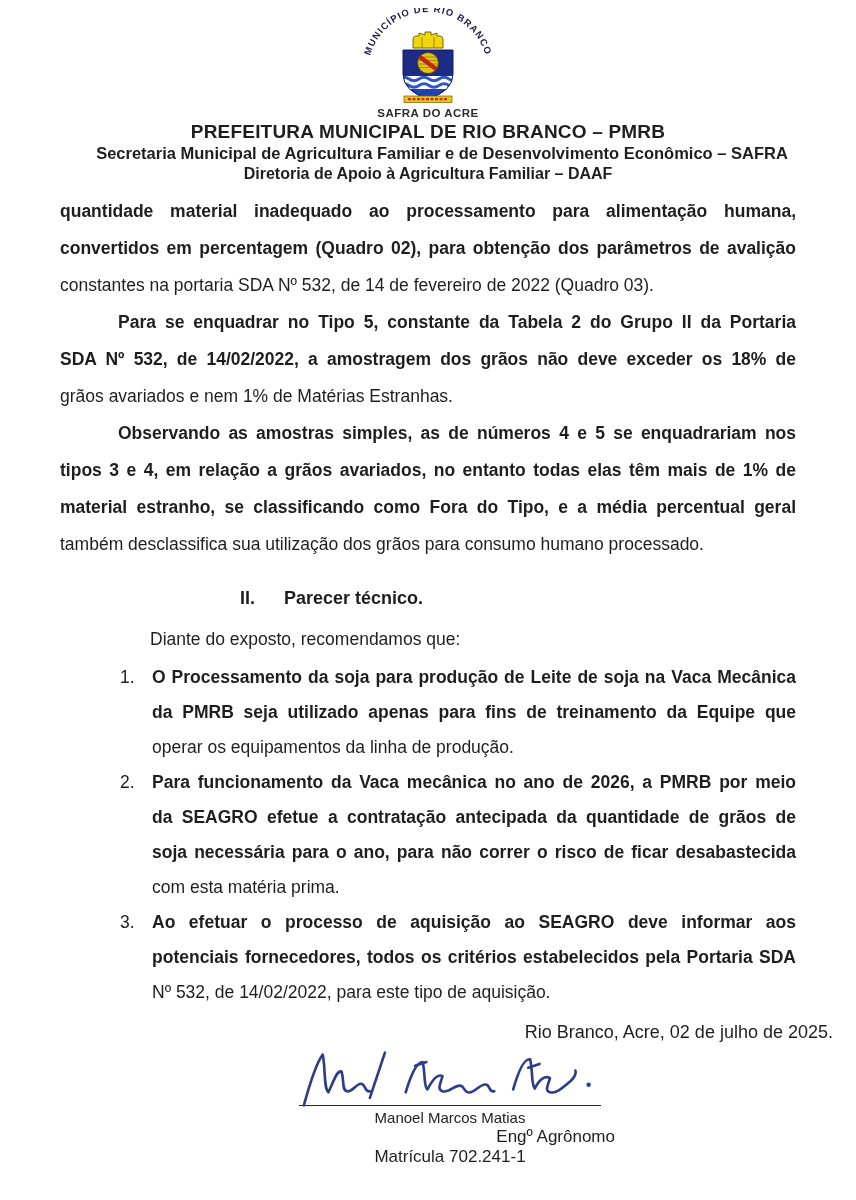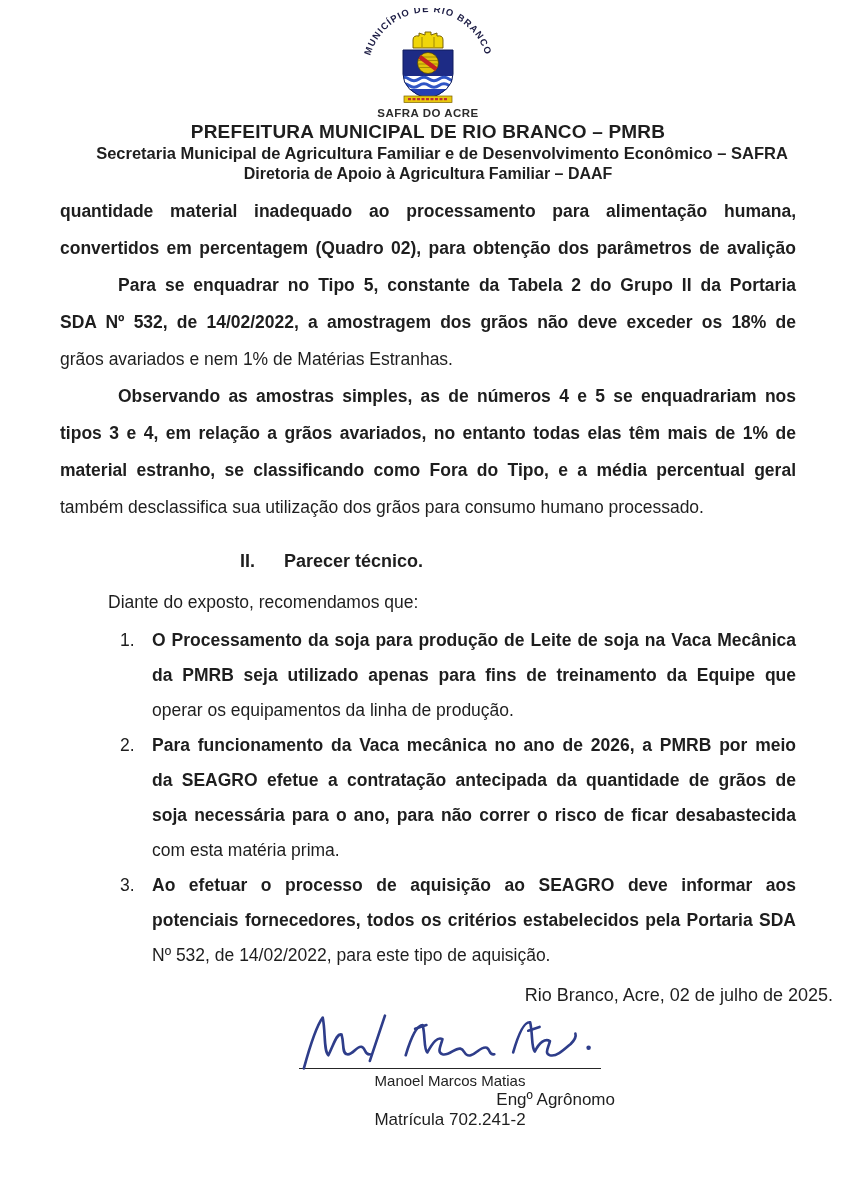--- a/index.html
+++ b/index.html
@@ -16,21 +16,21 @@
   .h1 { font-size:19px;   font-weight:bold; margin-top:2px; letter-spacing:.2px; }
   .h2 { font-size:16.5px; font-weight:bold; margin-top:1px;margin-left:28px; }
   .h3 { font-size:16px;   font-weight:bold; margin-top:2px; }
   
   .content { padding:10px 60px 0 60px; font-size:17.5px; line-height:37px; }
   .line   { text-align:justify; white-space:normal; }
   .jl     { text-align-last:justify;font-weight:bold; }
   .findent{ padding-left:58px; }
   
   .section-heading { display:flex; gap:29px; font-size:18px; font-weight:bold; margin:20px 0 0 180px; line-height:30px; }
-  .intro  { margin-left:48px; margin-top:8px; line-height:37px; }
+  .intro  { margin-left:90px; margin-top:8px; line-height:37px; }
   
   .olist  { margin-top:2px; }
   .oitem  { display:flex; margin-left:60px; line-height:35px; }
   .onum   { width:32px; flex:none; }
   .otext  { flex:1; }
   
   .dateline { text-align:right; padding-right:23px; margin-top:12px; font-size:18px;padding-left:44px; }
   .signature-block { width:330px; margin:4px auto 0; transform:translateX(22px); text-align:center; }
   .sig-svg { display:block; margin:0 auto -8px; }
   .sig-line { border-top:1.7px solid #262626; width:302px; margin:0 auto; }
@@ -93,20 +93,21 @@
     <div class="h1">PREFEITURA MUNICIPAL DE RIO BRANCO – PMRB</div>
     <div class="h2">Secretaria Municipal de Agricultura Familiar e de Desenvolvimento Econômico – SAFRA</div>
     <div class="h3">Diretoria de Apoio à Agricultura Familiar – DAAF</div>
   </div>
 
   <div class="content">
 
     <div class="para">
       <div class="line jl">quantidade material inadequado ao processamento para alimentação humana,</div>
       <div class="line jl">convertidos em percentagem (Quadro 02), para obtenção dos parâmetros de avalição</div>
+      <div class="line">constantes na portaria SDA Nº 532, de 14 de fevereiro de 2022 (Quadro 03).</div>
     </div>
 
     <div class="para">
       <div class="line jl findent">Para se enquadrar no Tipo 5, constante da Tabela 2 do Grupo II da Portaria</div>
       <div class="line jl">SDA Nº 532, de 14/02/2022, a amostragem dos grãos não deve exceder os 18% de</div>
       <div class="line">grãos avariados e nem 1% de Matérias Estranhas.</div>
     </div>
 
     <div class="para">
       <div class="line jl findent">Observando as amostras simples, as de números 4 e 5 se enquadrariam nos</div>
@@ -165,16 +166,16 @@
         <path d="M118,48 C124,28 130,16 136,16 C139,28 137,42 141,45 C147,34 152,28 157,31 C155,39 151,45 157,47 C164,49 170,40 176,41 C181,42 180,50 187,48 C194,46 198,38 204,40 C208,42 206,48 212,47"></path>
         <path d="M128,20 L140,16"></path>
         <path d="M232,45 C238,24 244,12 250,13 C253,26 251,40 255,44 C260,34 266,30 271,33 C269,41 265,46 271,48 C278,50 286,42 293,36 C297,32 299,28 298,25"></path>
         <path d="M248,22 L260,18"></path>
       </g>
       <circle cx="312" cy="40" r="2.4" fill="#2e3d8a"></circle>
     </svg>
     <div class="sig-line"></div>
     <div class="signer-name">Manoel Marcos Matias</div>
     <div class="signer-title">Engº Agrônomo</div>
-    <div class="signer-reg">Matrícula 702.241-2</div>
+    <div class="signer-reg">Matrícula 702.241-1</div>
   </div>
 
 </div>
 
 </body></html>

